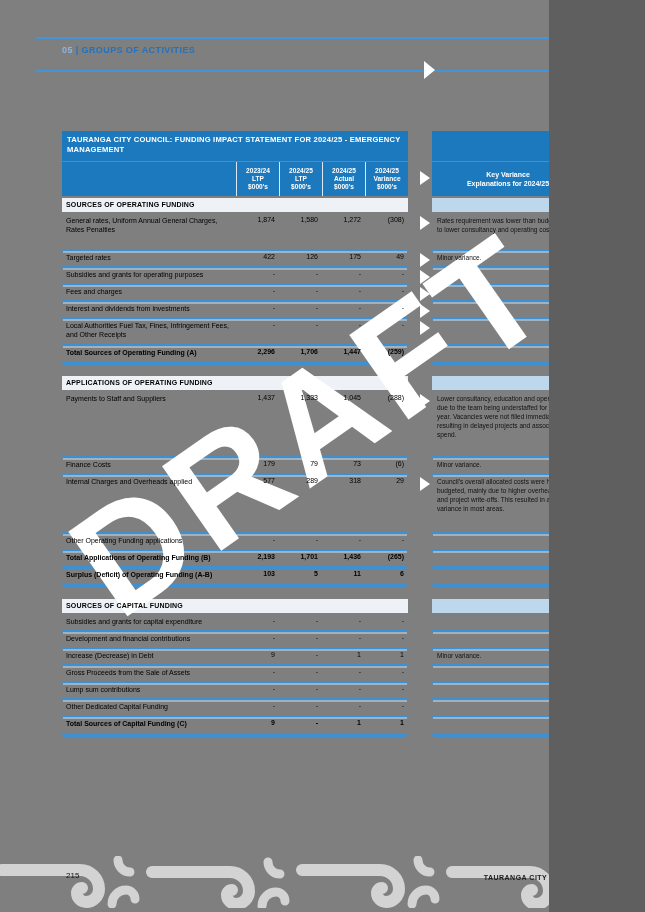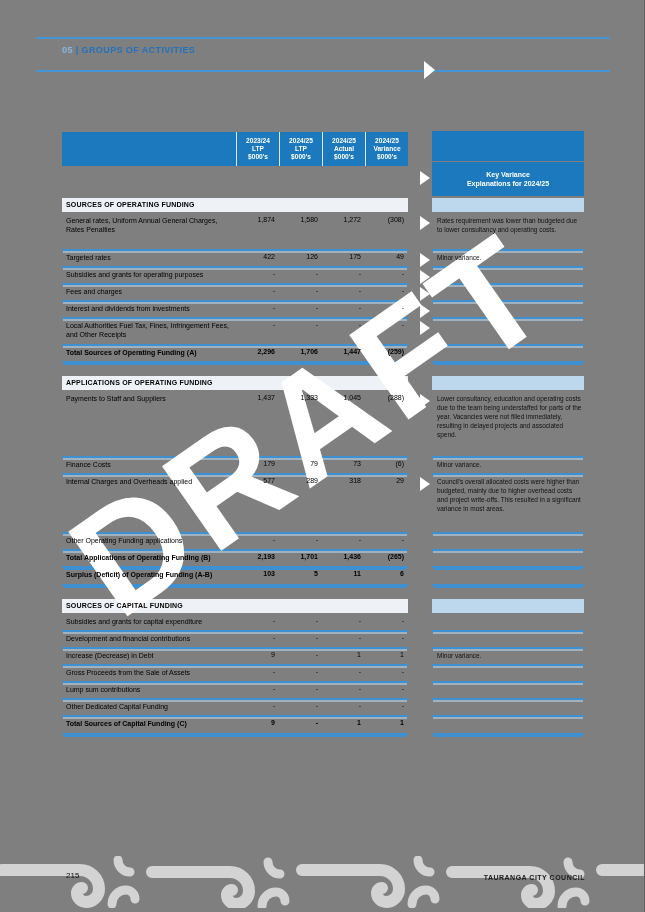--- a/index.html
+++ b/index.html
@@ -1,17 +1,17 @@
 <!DOCTYPE html>
 <html><head>
 <meta charset="utf-8">
 <style>
   html,body { margin:0; padding:0; }
   body { background:#5f5f5f; font-family:"Liberation Sans", sans-serif; }
-  .page { position:relative; width:644px; height:912px; background:#7f7f7f; overflow:hidden; }
+  .page { position:relative; width:549px; height:912px; background:#7f7f7f; overflow:hidden; }
 
   
   .rule { position:absolute; left:36px; width:574px; height:2px; background:#4595d6; }
   .rule.r1 { top:37px; } .rule.r2 { top:70px; }
   .doc-header { position:absolute; left:62px; top:45px; font-size:9px; font-weight:bold; letter-spacing:0.4px; }
   .doc-header .num { color:#86b6e4; }
   .doc-header .ttl { color:#2472bb; }
   .top-tri { position:absolute; left:424px; top:61px; width:0; height:0;
              border-left:11px solid #ffffff; border-top:9px solid transparent; border-bottom:9px solid transparent; z-index:6; }
 
@@ -83,20 +83,21 @@
     <span class="ttl">| GROUPS OF ACTIVITIES</span>
   </div>
   <div class="rule r2"></div>
   <div class="top-tri"></div>
 
   <div class="watermark">DRAFT</div>
 
   <div class="content">
     <div class="head-flex">
       <div class="head-left">
+        <div class="title-bar">TAURANGA CITY COUNCIL: FUNDING IMPACT STATEMENT FOR 2024/25 - EMERGENCY MANAGEMENT</div>
         <div class="col-strip">
           <div class="col-spacer"></div>
 
         <div class="col-cell">
               <span>2023/24</span>
               <span>LTP</span>
               <span>$000's</span>
             </div>
             <div class="col-cell">
               <span>2024/25</span>

